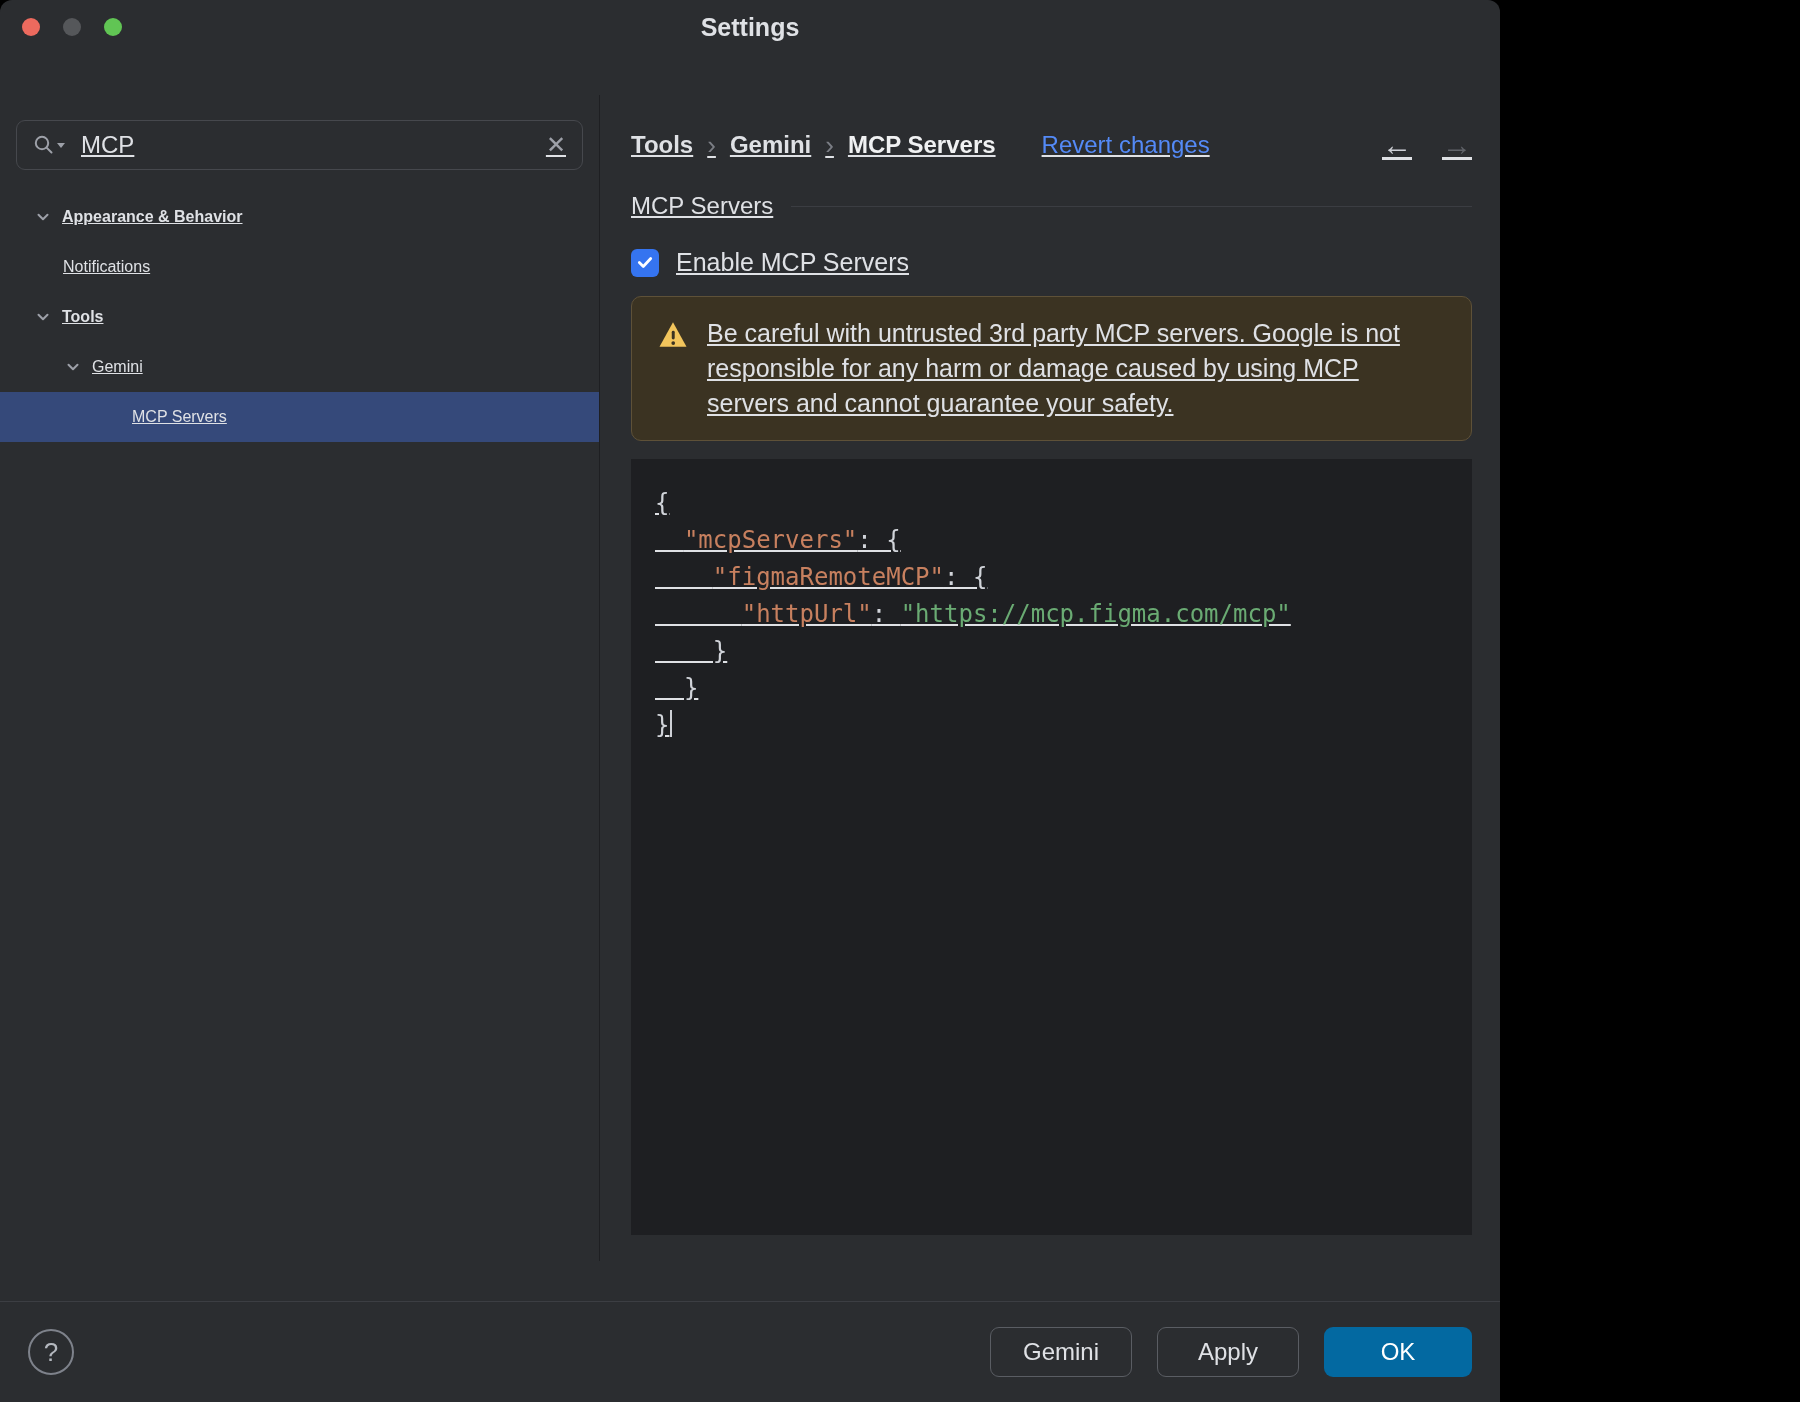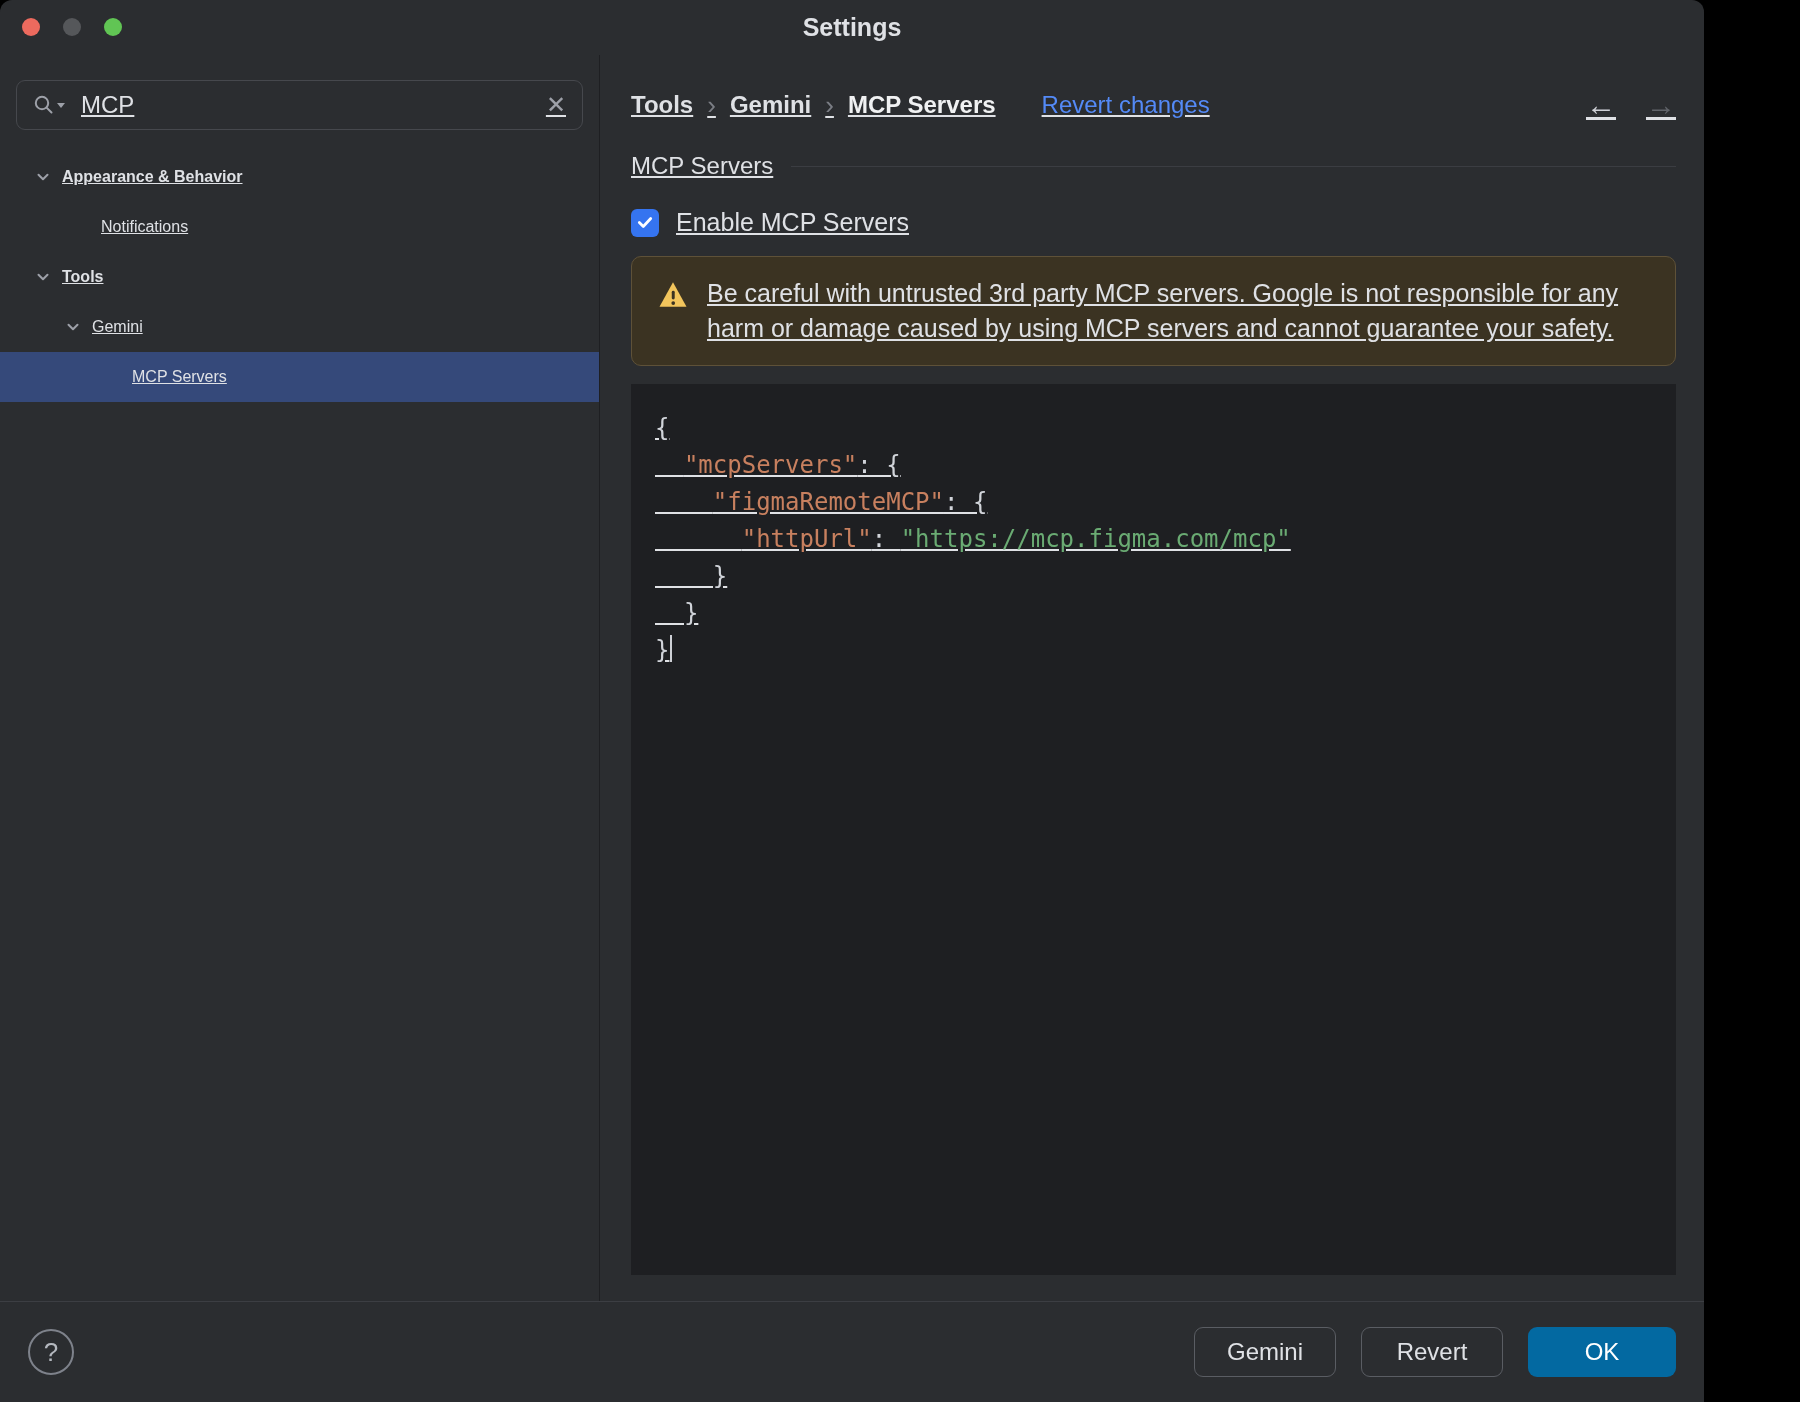--- a/index.html
+++ b/index.html
@@ -3,23 +3,23 @@
 <meta charset="utf-8">
 <style>
   html, body { margin:0; padding:0; background:#000; }
   body {
     width:1800px; height:1402px; overflow:hidden;
     font-family:"Liberation Sans", sans-serif;
     color:#DFE1E5; font-size:24px;
     -webkit-font-smoothing:antialiased;
   }
   .window {
-    width:1704px; height:1402px; background:#2B2D30;
+    width:1500px; height:1402px; background:#2B2D30;
     border-radius:12px 12px 0 0; overflow:hidden;
-    display:flex; flex-direction:column;
+    display:flex; flex-direction:column;gap:40px;
   }
   
   .titlebar { height:55px; flex:0 0 55px; position:relative;
     display:flex; align-items:center; justify-content:center; }
   .traffic { position:absolute; left:22px; top:18px; display:flex; gap:23px; }
   .light { width:18px; height:18px; border-radius:50%; }
   .light.red { background:#EC6A5E; }
   .light.gray { background:#55575A; }
   .light.green { background:#61C554; }
   .win-title { font-weight:700; font-size:25px; color:#DFE1E5; }
@@ -38,21 +38,21 @@
     color:#DFE1E5; font-size:24px; font-family:"Liberation Sans", sans-serif; }
   .clear-x { color:#9DA0A8; font-size:24px; line-height:1; cursor:default; }
 
   .tree { margin-top:22px; }
   .tree-row { height:50px; display:flex; align-items:center; gap:10px;
     font-size:16px; color:#DFE1E5; box-sizing:border-box; }
   .tree-row.bold { font-weight:700; }
   .tree-row.selected { background:#35497A; }
   .chev { display:flex; align-items:center; }
   .ind0 { padding-left:34px; }
-  .ind1-noc { padding-left:101px;text-align:right; }
+  .ind1-noc { padding-left:63px;text-align:right; }
   .ind1 { padding-left:64px; }
   .ind2 { padding-left:132px; }
 
   
   .main { flex:1 1 auto; display:flex; flex-direction:column; min-width:0;
     padding:0 28px 26px 31px; box-sizing:border-box; }
 
   .crumb-row { margin-top:33px; display:flex; align-items:center; gap:14px; flex:0 0 auto; }
   .crumb { font-weight:700; color:#DFE1E5; }
   .crumb-sep { color:#7B7E85; font-size:26px; }
@@ -216,17 +216,17 @@
 
     </div>
   </div>
 
   <div class="footer">
     <div class="help-circle">
       <span>?</span>
     </div>
     <div class="footer-spacer"></div>
     <button class="btn-footer btn-plain">Gemini</button>
-    <button class="btn-footer btn-plain">Revert</button>
+    <button class="btn-footer btn-plain">Apply</button>
     <button class="btn-footer btn-primary">OK</button>
   </div>
 
 </div>
 
 </body></html>

